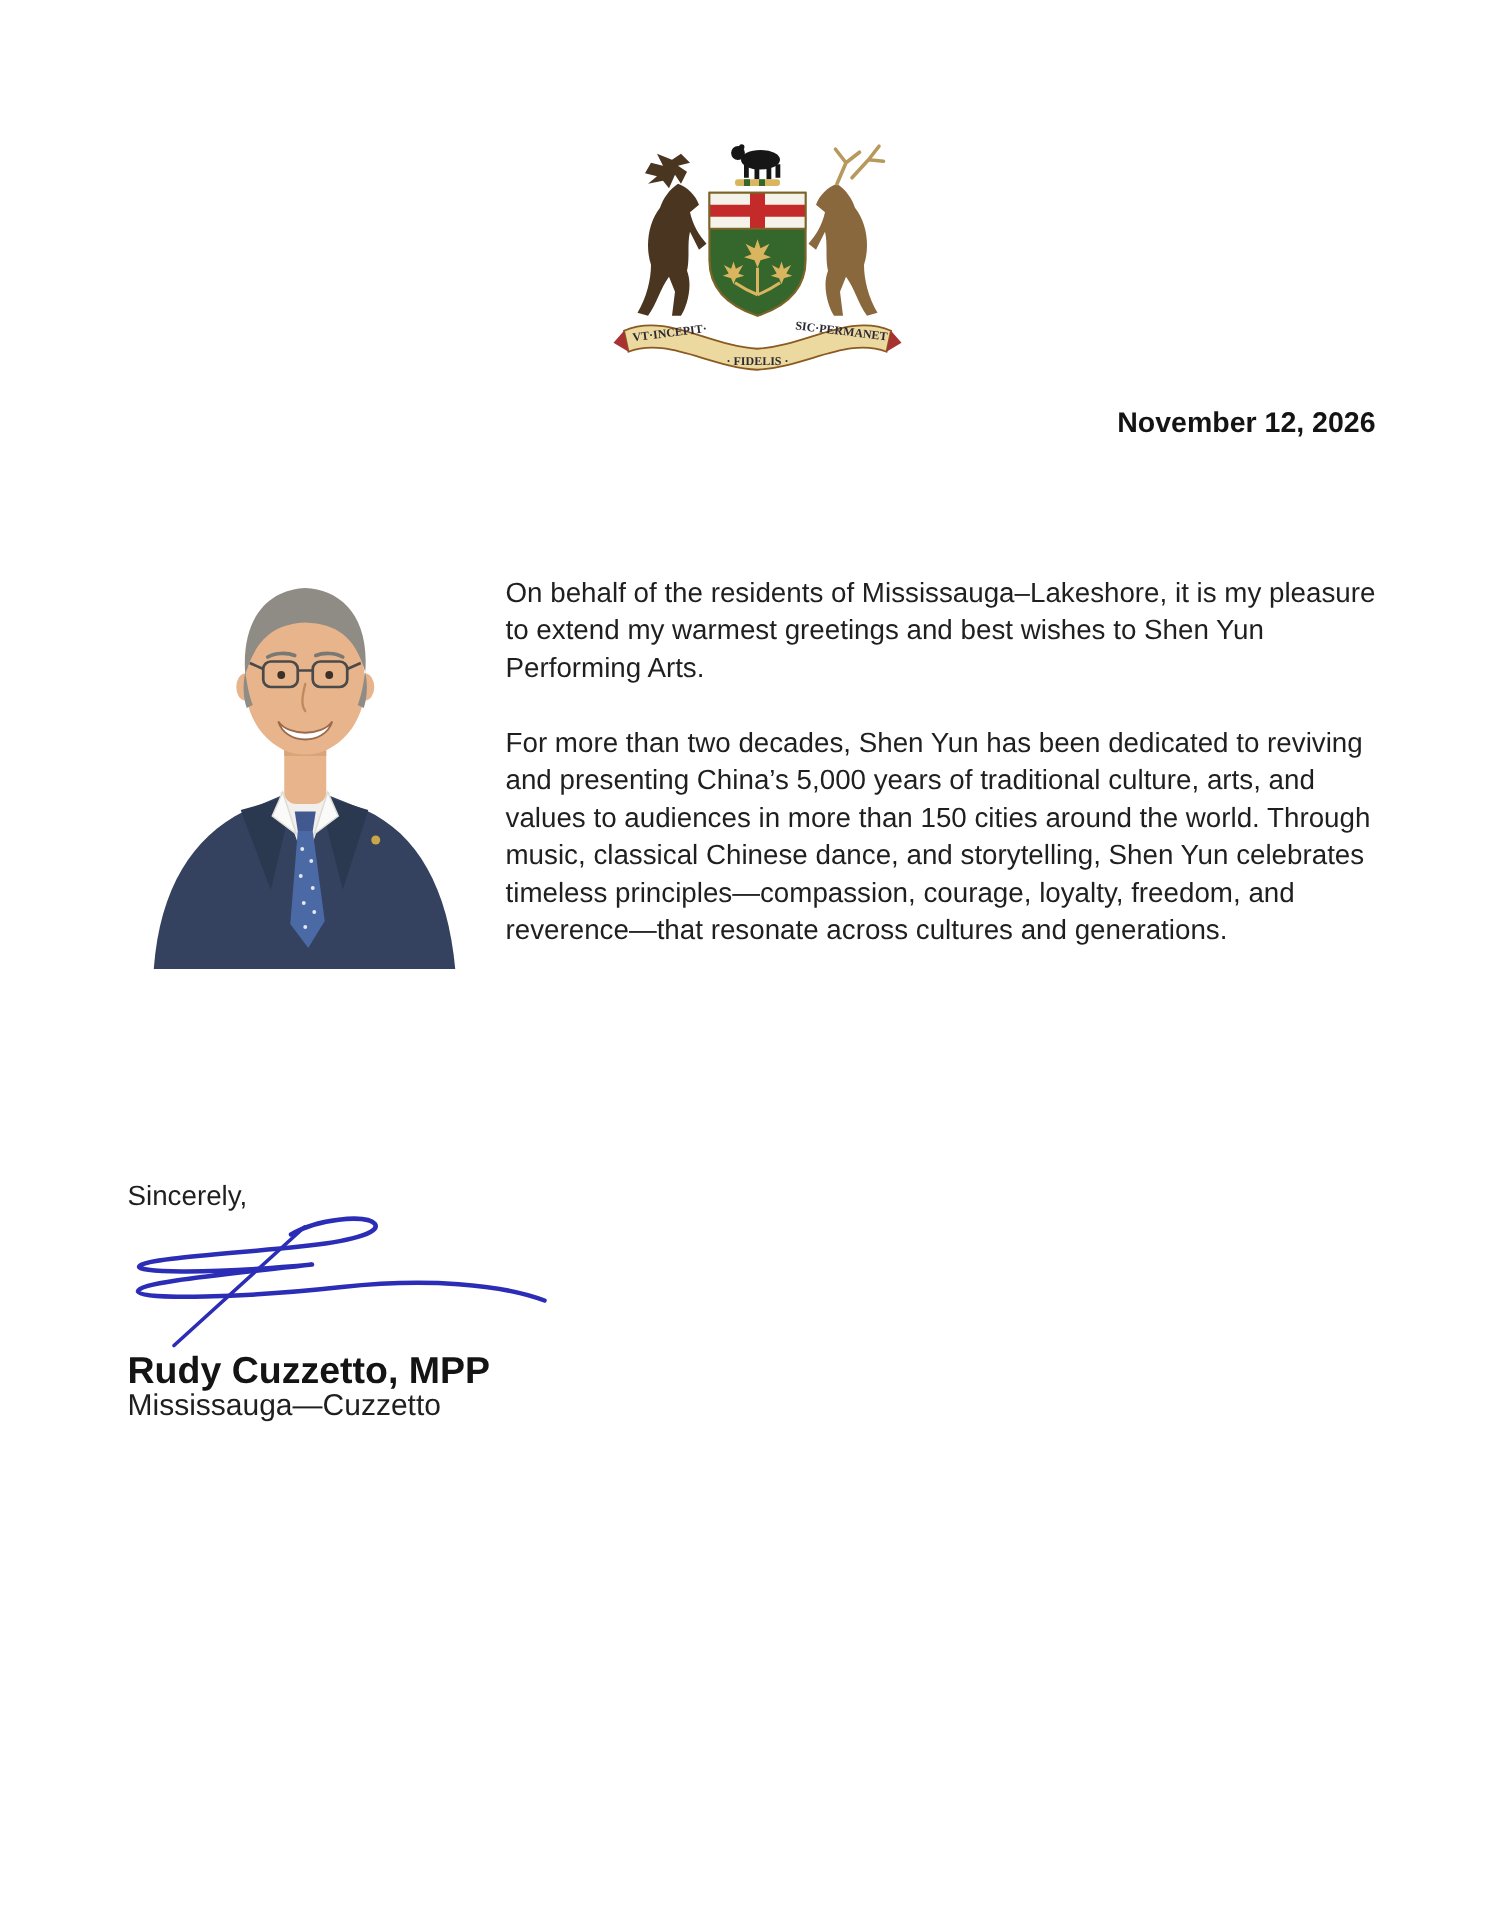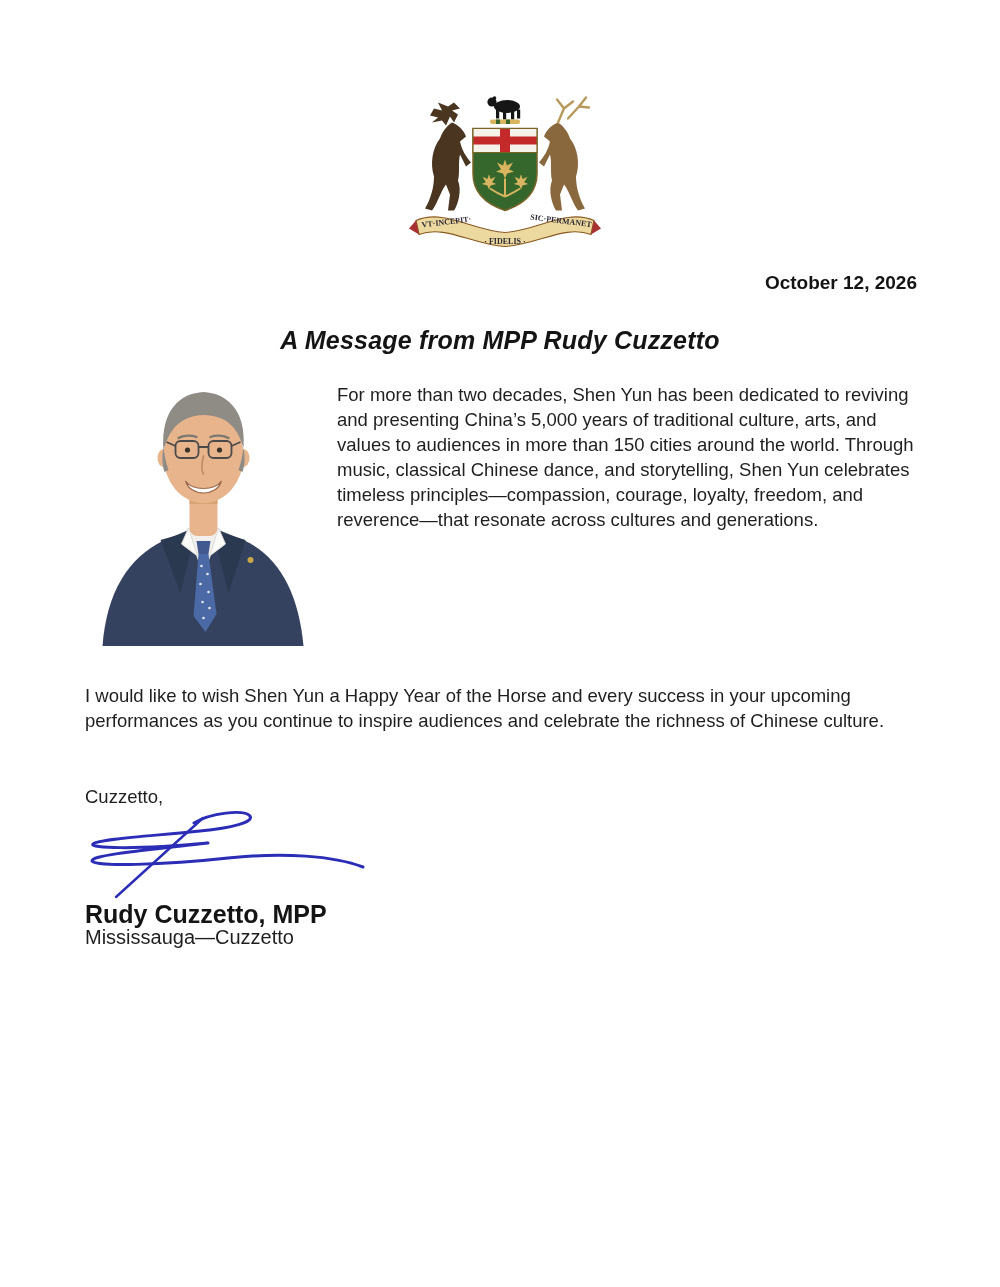--- a/index.html
+++ b/index.html
@@ -109,23 +109,22 @@
     <g>
       <path d="M8,132 C36,120 64,142 97,144 C130,142 158,120 186,132 L183,146 C157,136 130,156 97,158 C64,156 37,136 11,146 Z" stroke="#8a5a20" stroke-width="1.2" fill="#ecd9a0"></path>
       <path d="M8,132 L1,140 L11,146 Z" fill="#a83232"></path>
       <path d="M186,132 L193,140 L183,146 Z" fill="#a83232"></path>
       <text class="ribbon-text" x="14" y="139" font-size="8" transform="rotate(-7 14 139)">VT·INCEPIT·</text>
       <text class="ribbon-text" x="97" y="155" font-size="8" text-anchor="middle">· FIDELIS ·</text>
       <text class="ribbon-text" x="122" y="131" font-size="8" transform="rotate(7 122 131)">SIC·PERMANET</text>
     </g>
   </svg>
 
-  <div class="date">October 12, 2026</div>
+  <div class="date">November 12, 2026</div>
 
-  <div class="title">A Message from MPP Rudy Cuzzetto</div>
 
   <svg class="portrait" viewBox="0 0 225 268" aria-hidden="true">
     <rect x="0" y="0" width="225" height="268" fill="#ffffff"></rect>
 
     <path d="M12,268 C16,214 38,180 72,163 L98,152 L128,152 L153,162 C188,178 208,214 213,268 Z" fill="#34415f"></path>
     <path d="M70,162 L105,152 L90,215 Z" fill="#2a3850"></path>
     <path d="M155,162 L122,152 L138,215 Z" fill="#2a3850"></path>
     <circle cx="160" cy="182" r="3" fill="#c9a648"></circle>
 
     <path d="M96,150 L113,198 L130,150 Z" fill="#f2f0ec"></path>
@@ -164,26 +163,26 @@
       <rect x="85" y="63" width="23" height="17" rx="5"></rect>
       <rect x="118" y="63" width="23" height="17" rx="5"></rect>
       <path d="M108,69 L118,69 M85,68 L76,64 M141,68 L150,64"></path>
     </g>
 
     <path d="M113,78 C111,86 110,92 113,96" fill="none" stroke="#c08a60" stroke-width="1.6" stroke-linecap="round"></path>
     <path d="M95,103 C102,113 124,113 131,103 C126,119 100,119 95,103 Z" fill="#ffffff" stroke="#9a6a4a" stroke-width="1.2"></path>
   </svg>
 
   <div class="textcol">
+    <p>On behalf of the residents of Mississauga–Lakeshore, it is my pleasure to extend my warmest greetings and best wishes to Shen Yun Performing Arts.</p>
     <p>For more than two decades, Shen Yun has been dedicated to reviving and presenting China’s 5,000 years of traditional culture, arts, and values to audiences in more than 150 cities around the world. Through music, classical Chinese dance, and storytelling, Shen Yun celebrates timeless principles—compassion, courage, loyalty, freedom, and reverence—that resonate across cultures and generations.</p>
   </div>
 
-  <p class="para-full">I would like to wish Shen Yun a Happy Year of the Horse and every success in your upcoming performances as you continue to inspire audiences and celebrate the richness of Chinese culture.</p>
 
-  <div class="closing">Cuzzetto,</div>
+  <div class="closing">Sincerely,</div>
 
   <svg class="signature" viewBox="0 0 290 92" aria-hidden="true">
     <g fill="none" stroke="#2b2db6" stroke-linecap="round" stroke-linejoin="round">
       <path stroke-width="3" d="M112,14 C128,4 162,0 168,7 C172,13 150,19 118,22
                C70,27 16,30 11,35 C7,39 52,41 126,34
                C64,41 9,46 10,52 C12,58 82,56 146,49
                C202,43 252,47 281,58"></path>
       <path stroke-width="2.4" d="M121,9 L34,88"></path>
     </g>
   </svg>

